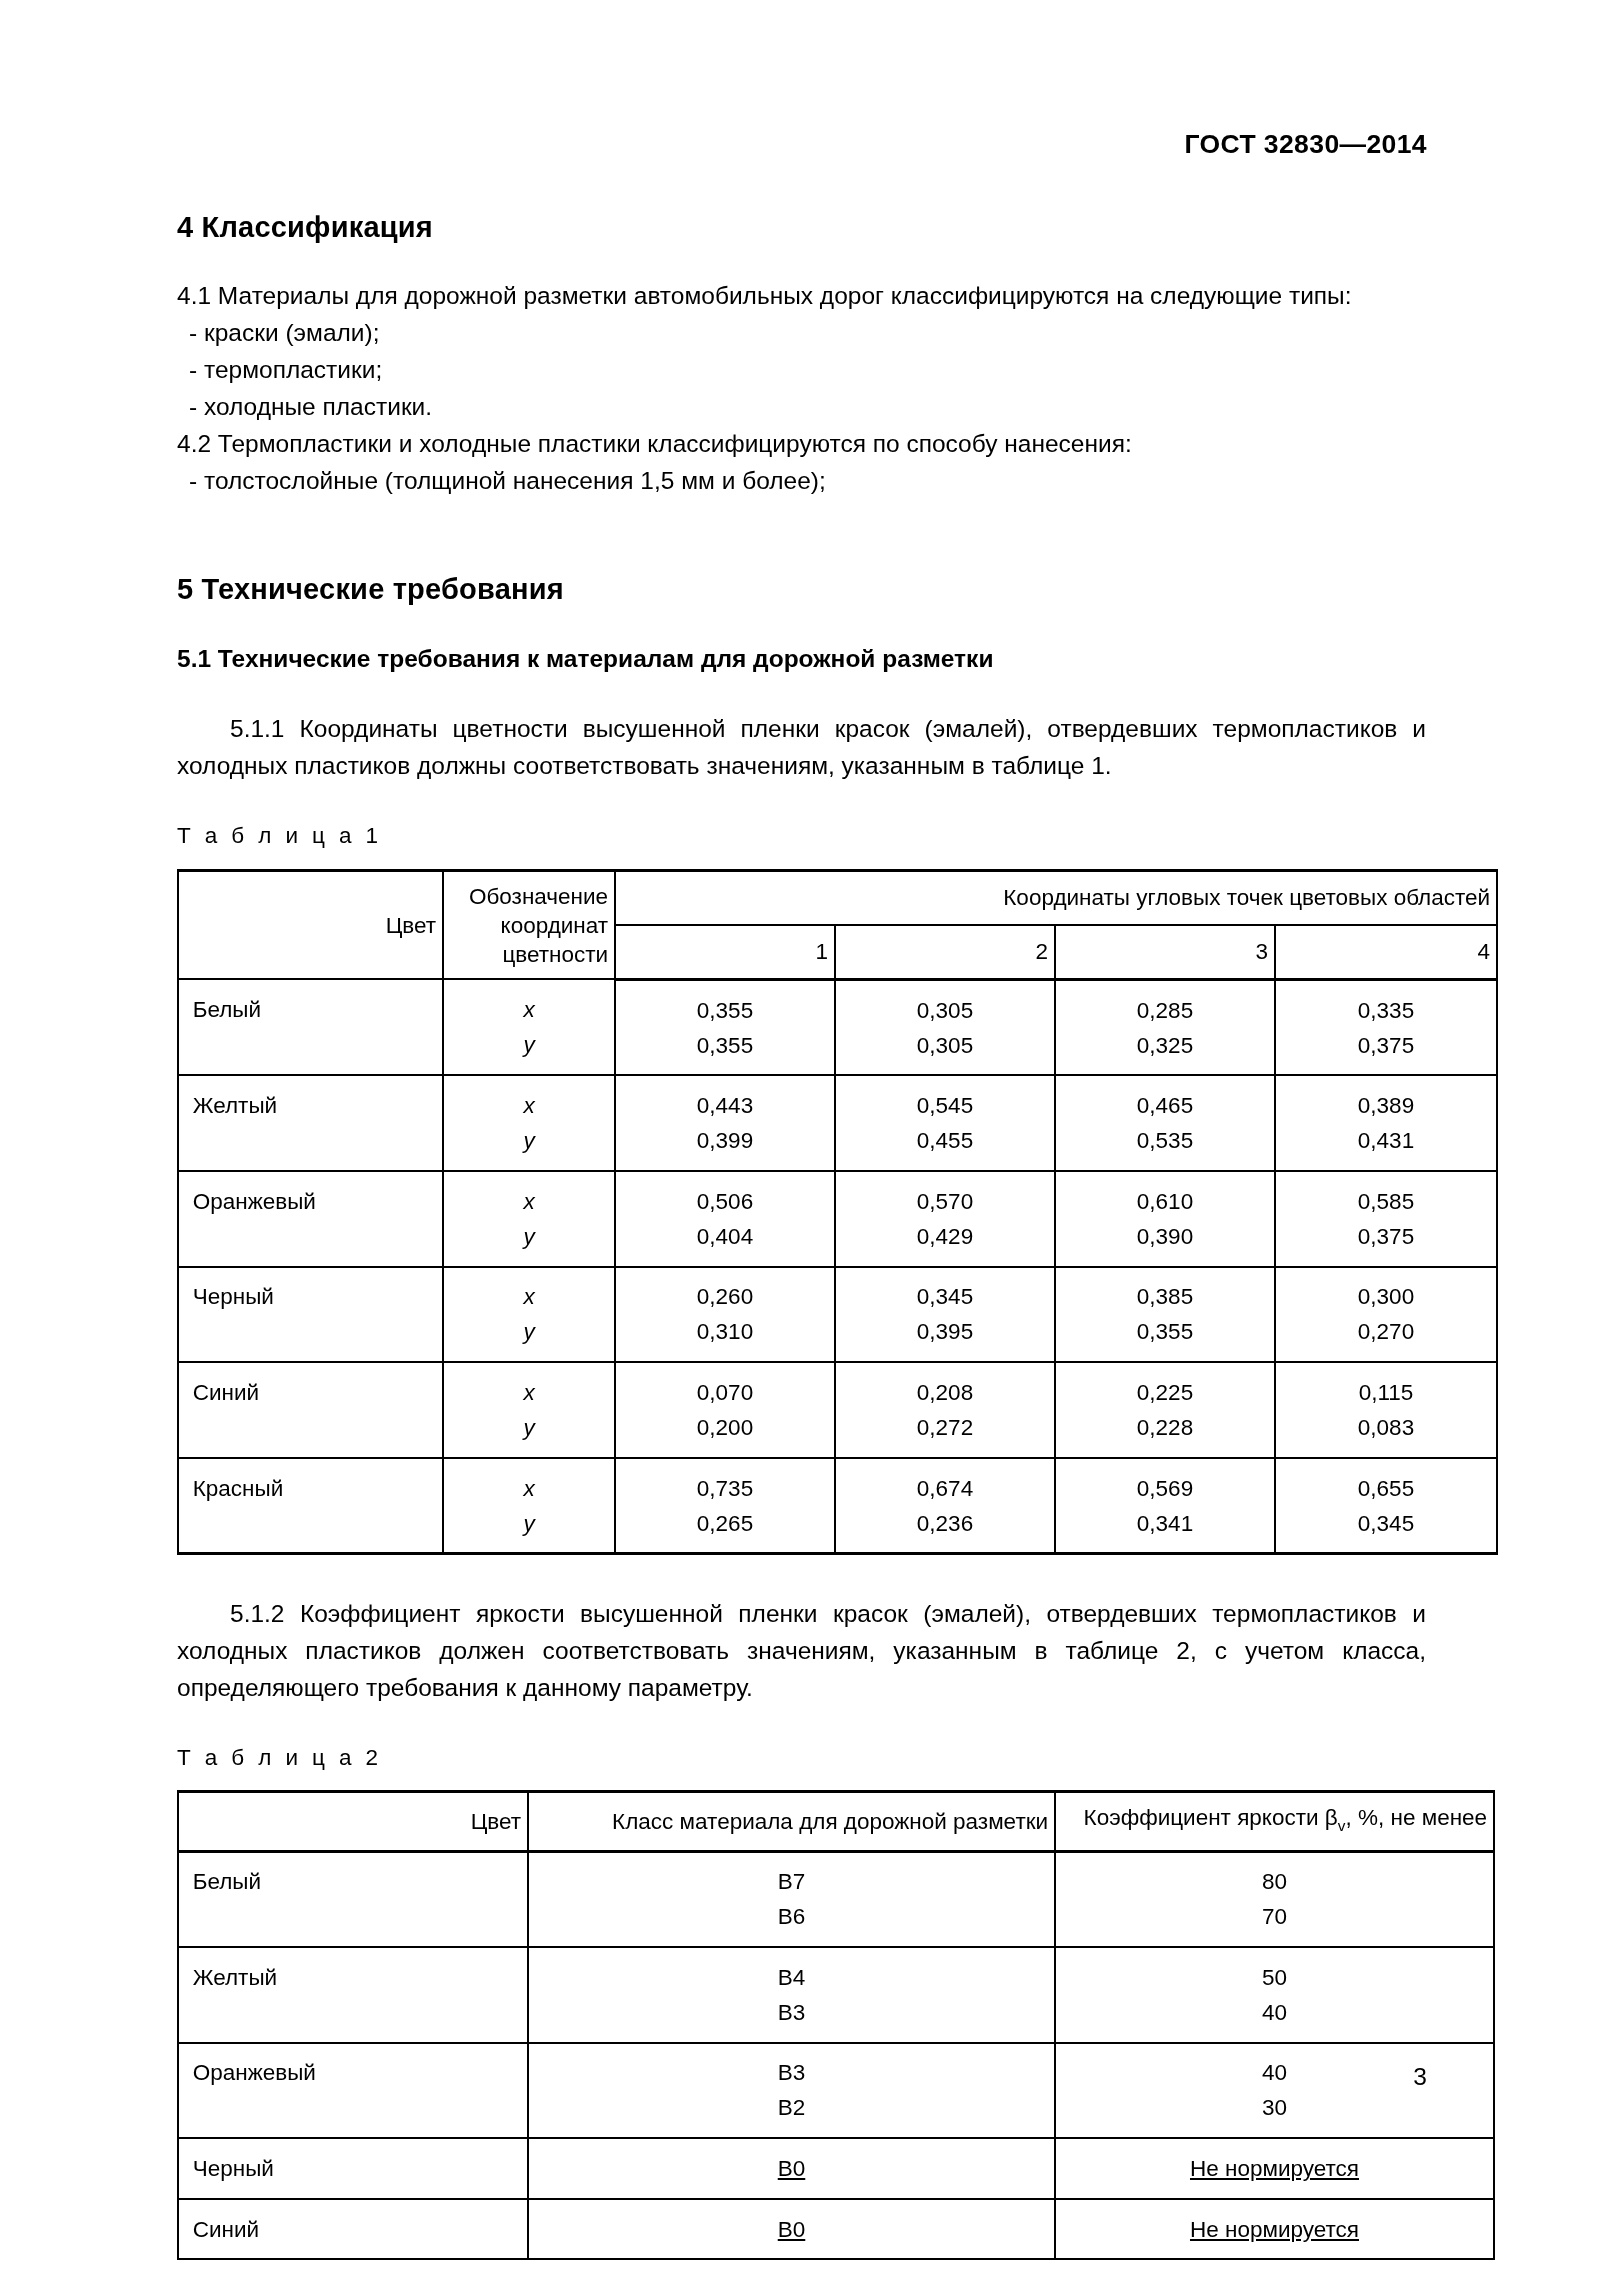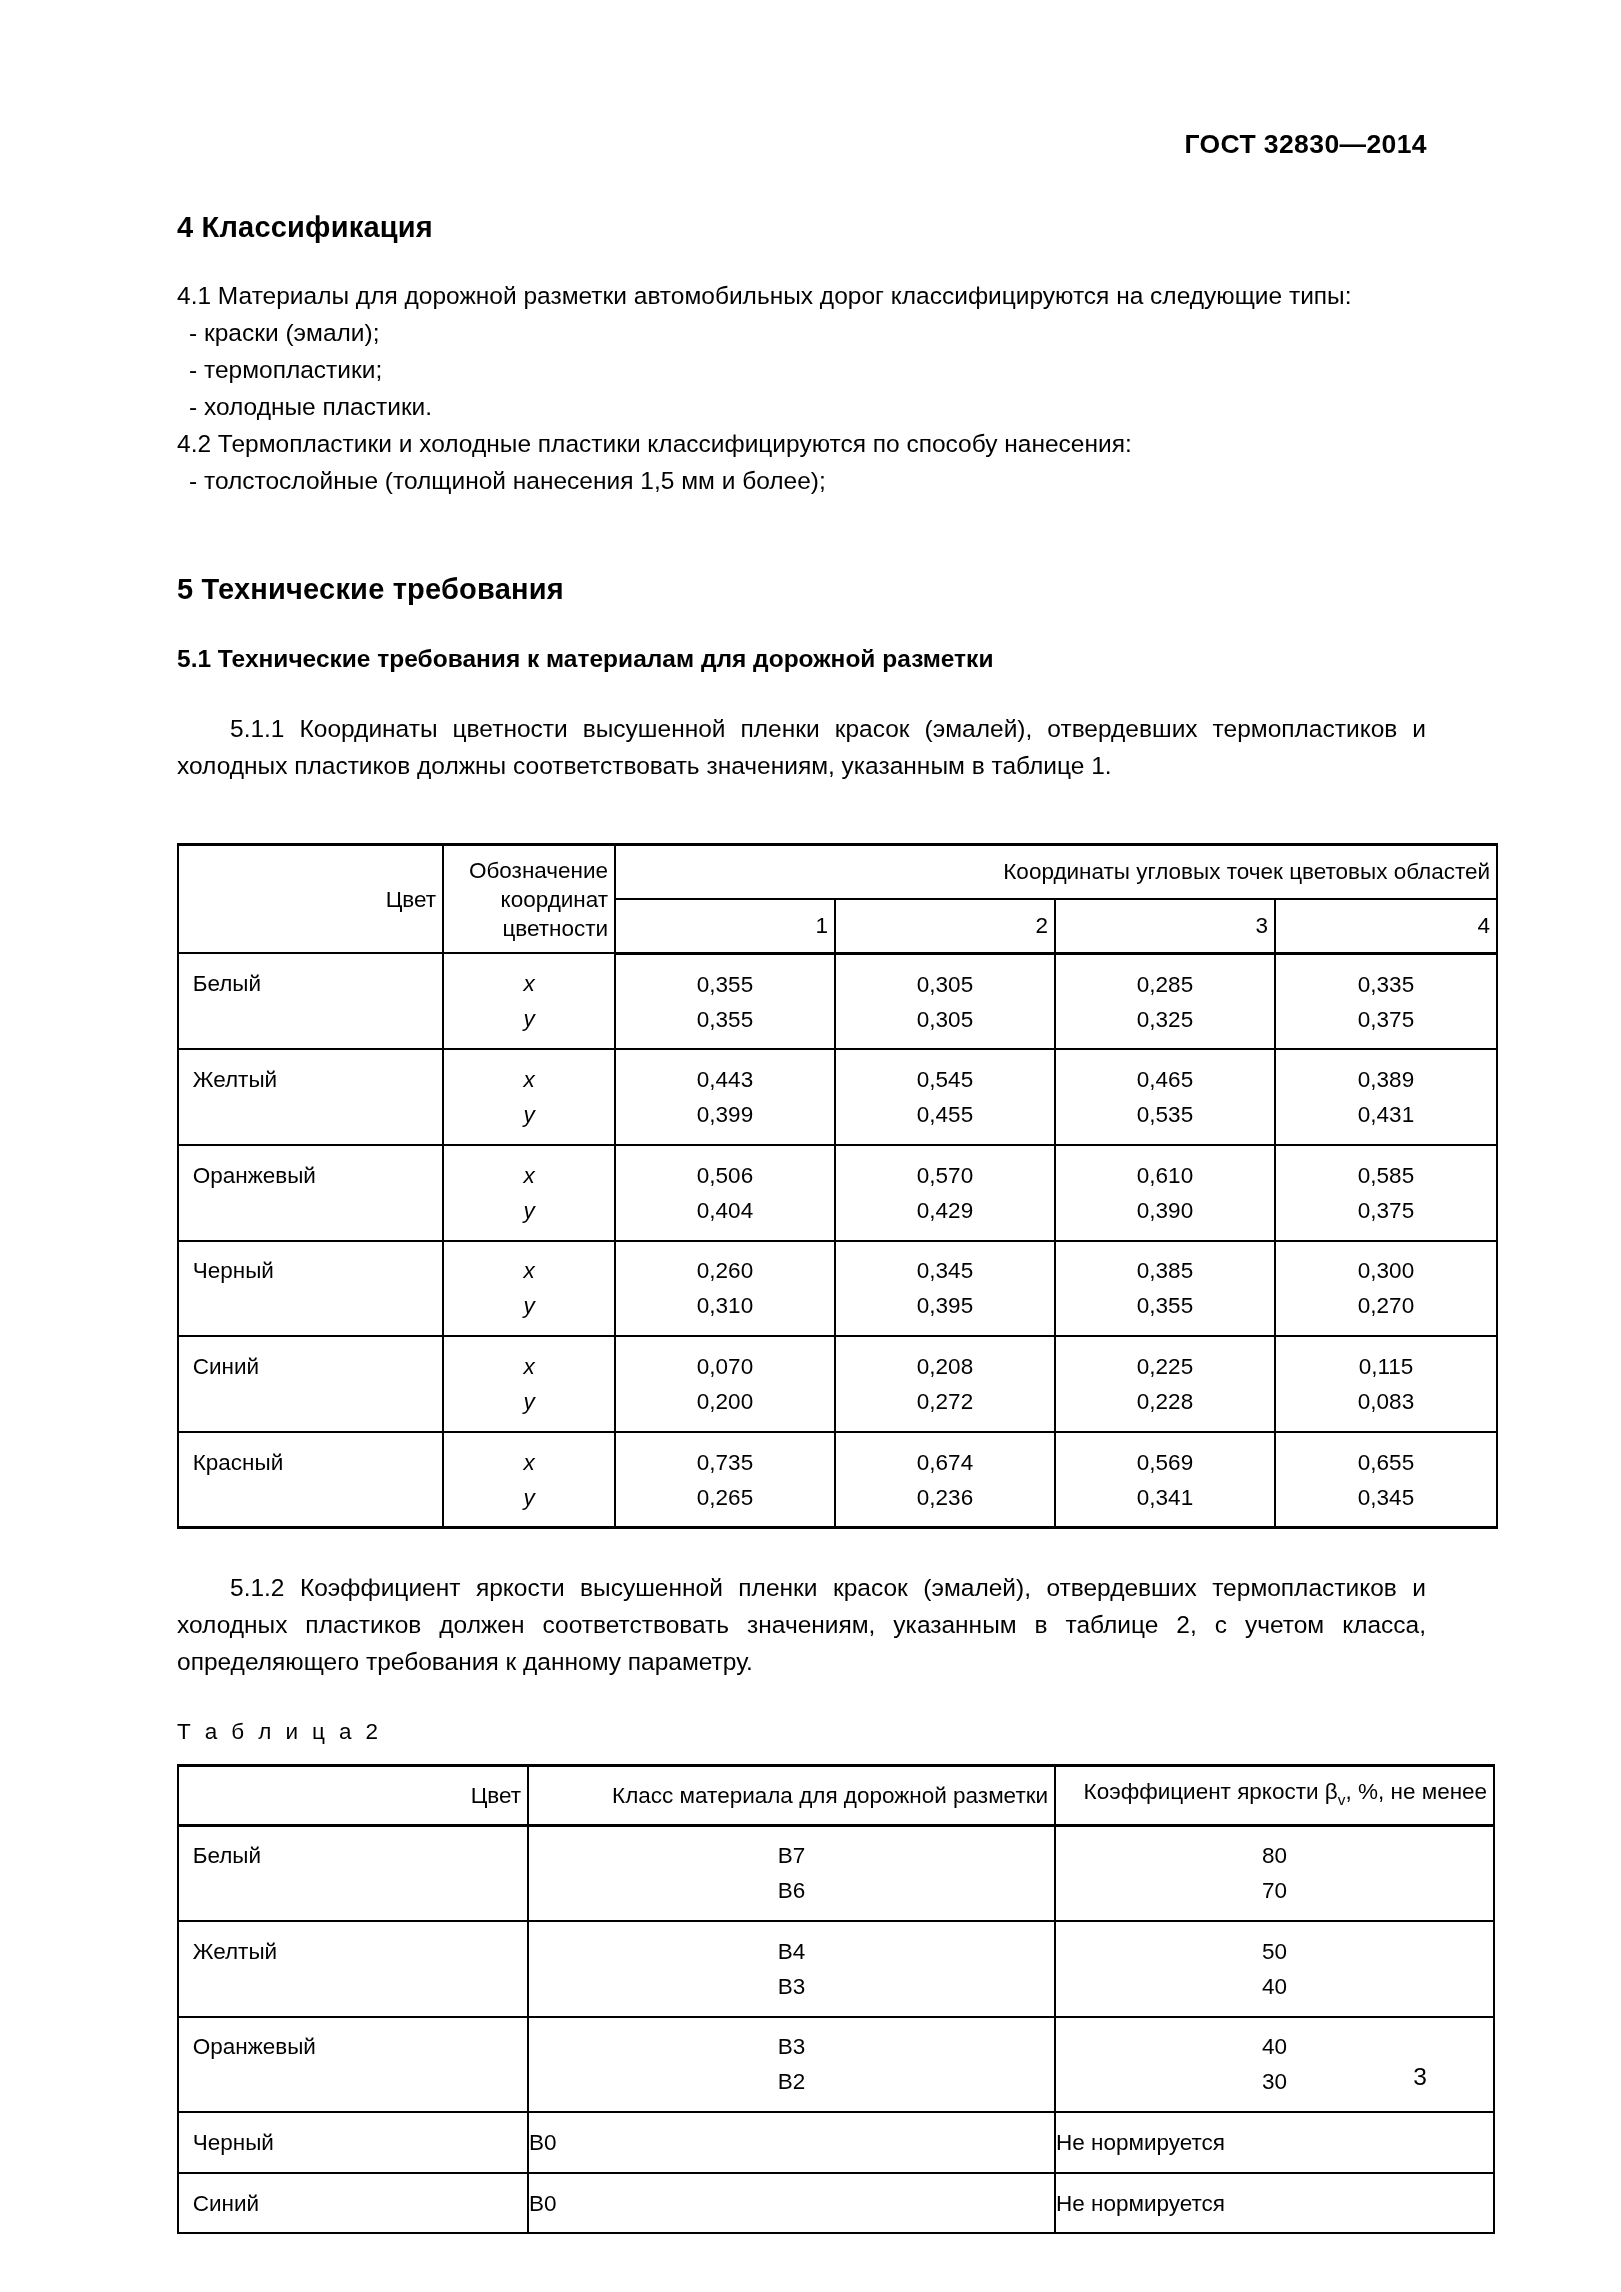--- a/index.html
+++ b/index.html
@@ -109,23 +109,25 @@
     padding: 11.8px 0;
     vertical-align: top;
   }
   table.gost td.val-cell {
     text-align: center;
     line-height: 35px;
     padding: 11.8px 0;
     vertical-align: top;
   }
   table.gost td.mid-cell {
+    text-align: center;
     line-height: 35px;
     padding: 11.8px 0;
     vertical-align: middle;
+    text-decoration: underline;
   }
   .stack-line { display: block; }
   .spacer-20 { height: 19.6px; }
   .page-number {
     position: absolute;
     right: 194px;
     top: 2063px;
     font-size: 24.5px;
   }
   sub { font-size: 0.68em; vertical-align: sub; }
@@ -152,20 +154,21 @@
 
     <h2 class="section-title second">5 Технические требования</h2>
 
     <h3 class="subsection-title">5.1 Технические требования к материалам для дорожной разметки</h3>
 
     <p class="para indent">5.1.1 Координаты цветности высушенной пленки красок (эмалей), отвердевших термопластиков и холодных пластиков должны соответствовать значениям, указанным в таблице 1.</p>
 
     <div class="spacer-20"></div>
     <div class="spacer-20"></div>
 
+    <p class="table-caption">Т а б л и ц а  1</p>
 
     <div class="spacer-20"></div>
 
     <table class="gost">
       <colgroup>
         <col style="width:265px">
         <col style="width:172px">
         <col style="width:220px">
         <col style="width:220px">
         <col style="width:220px">

